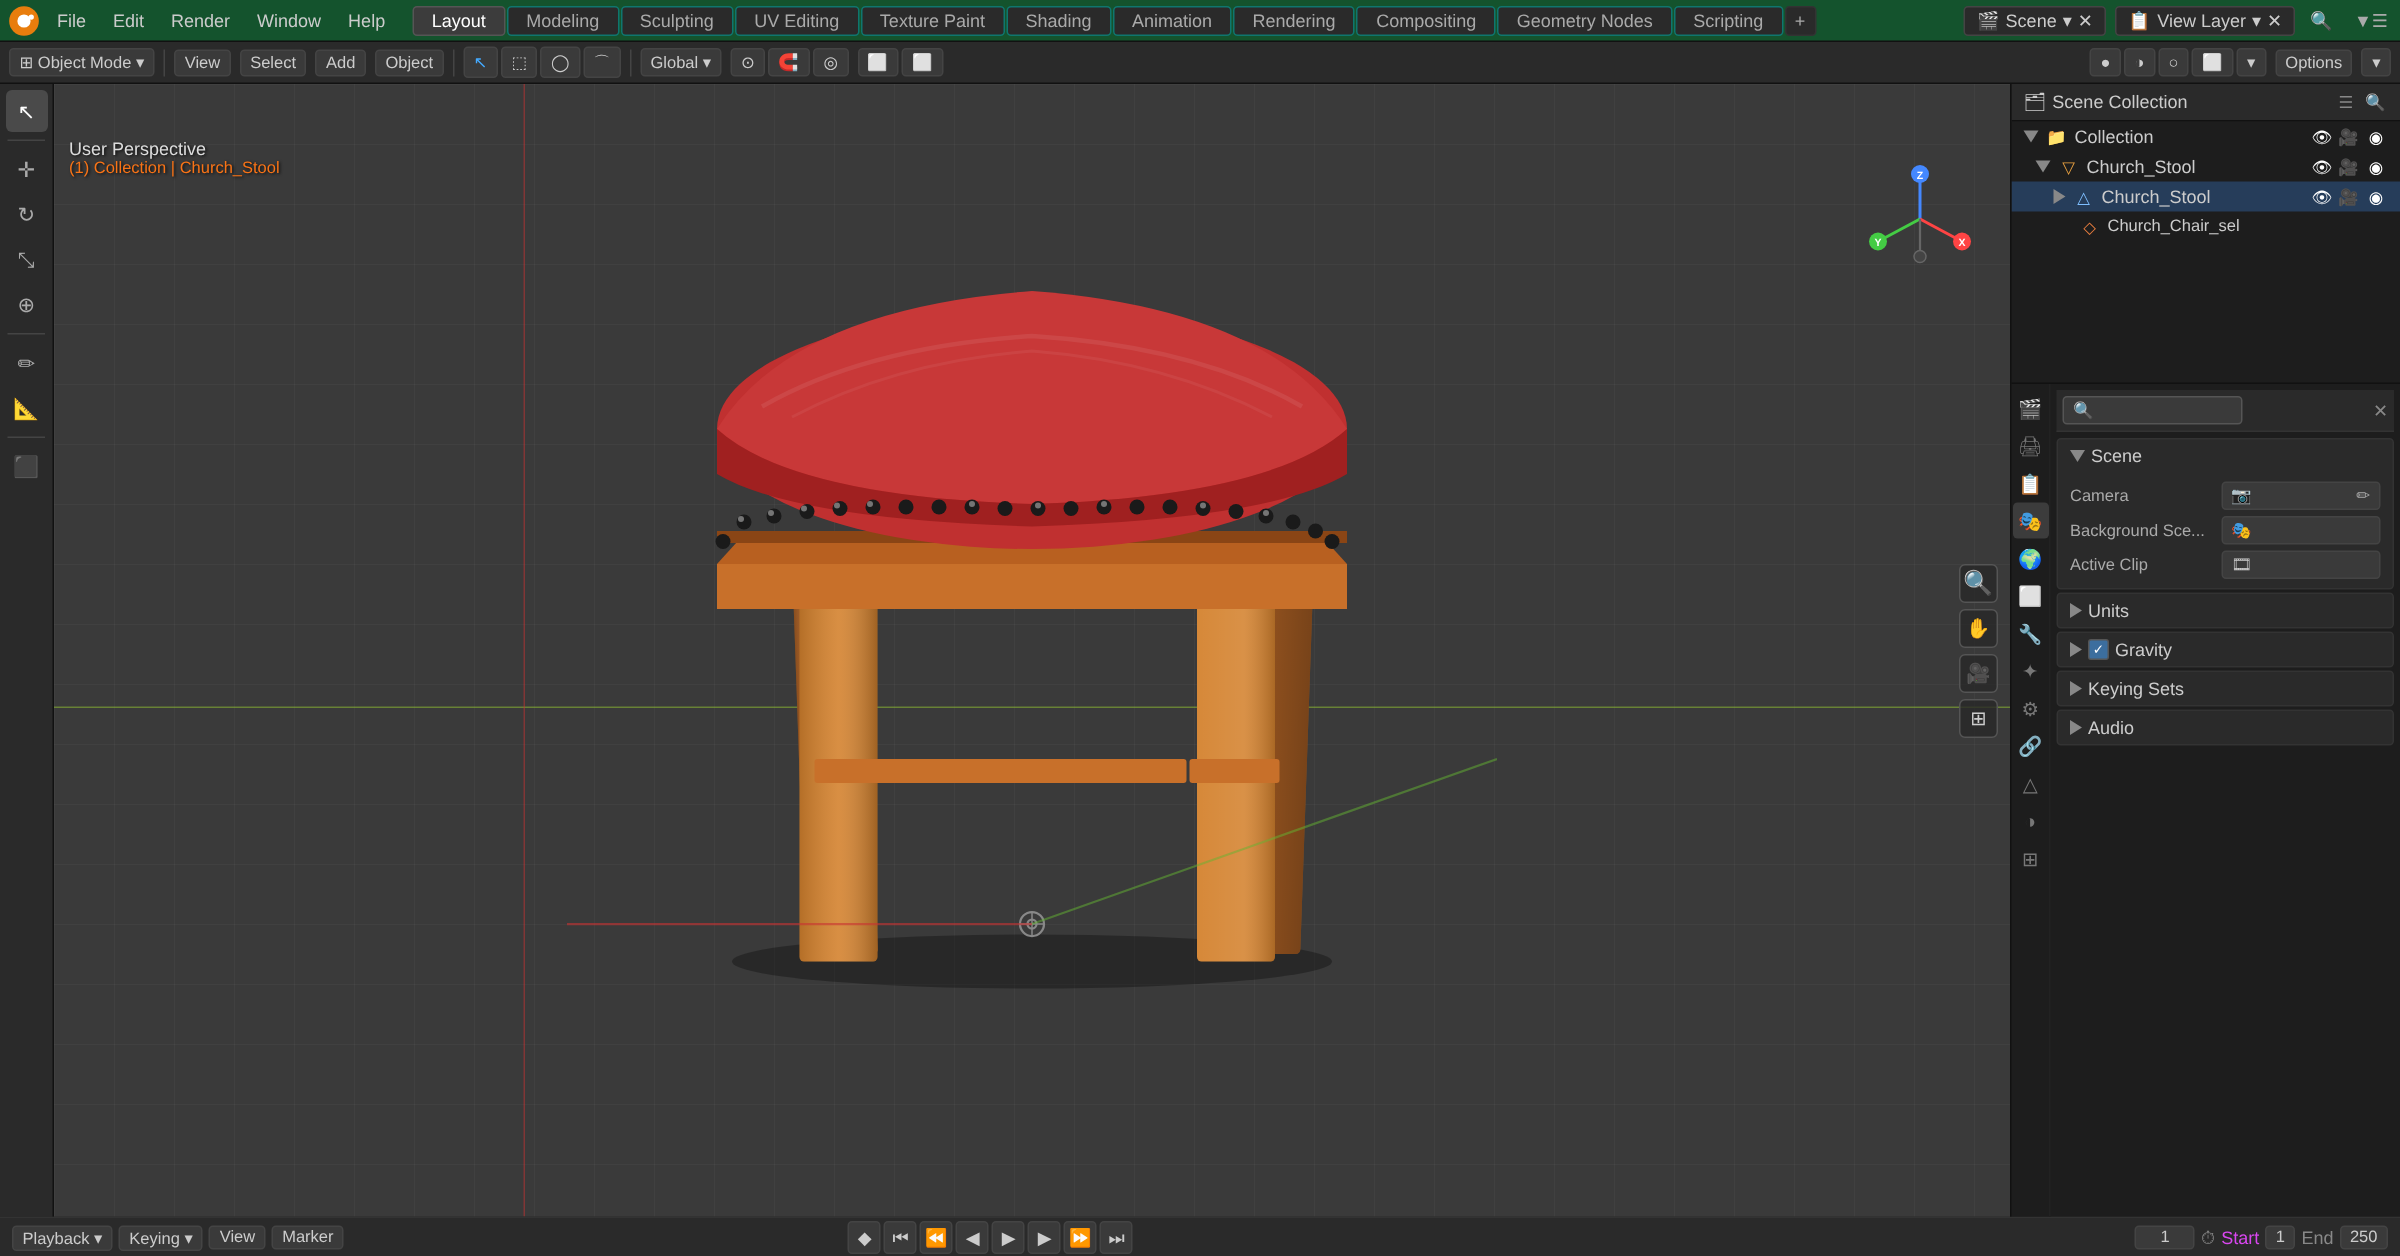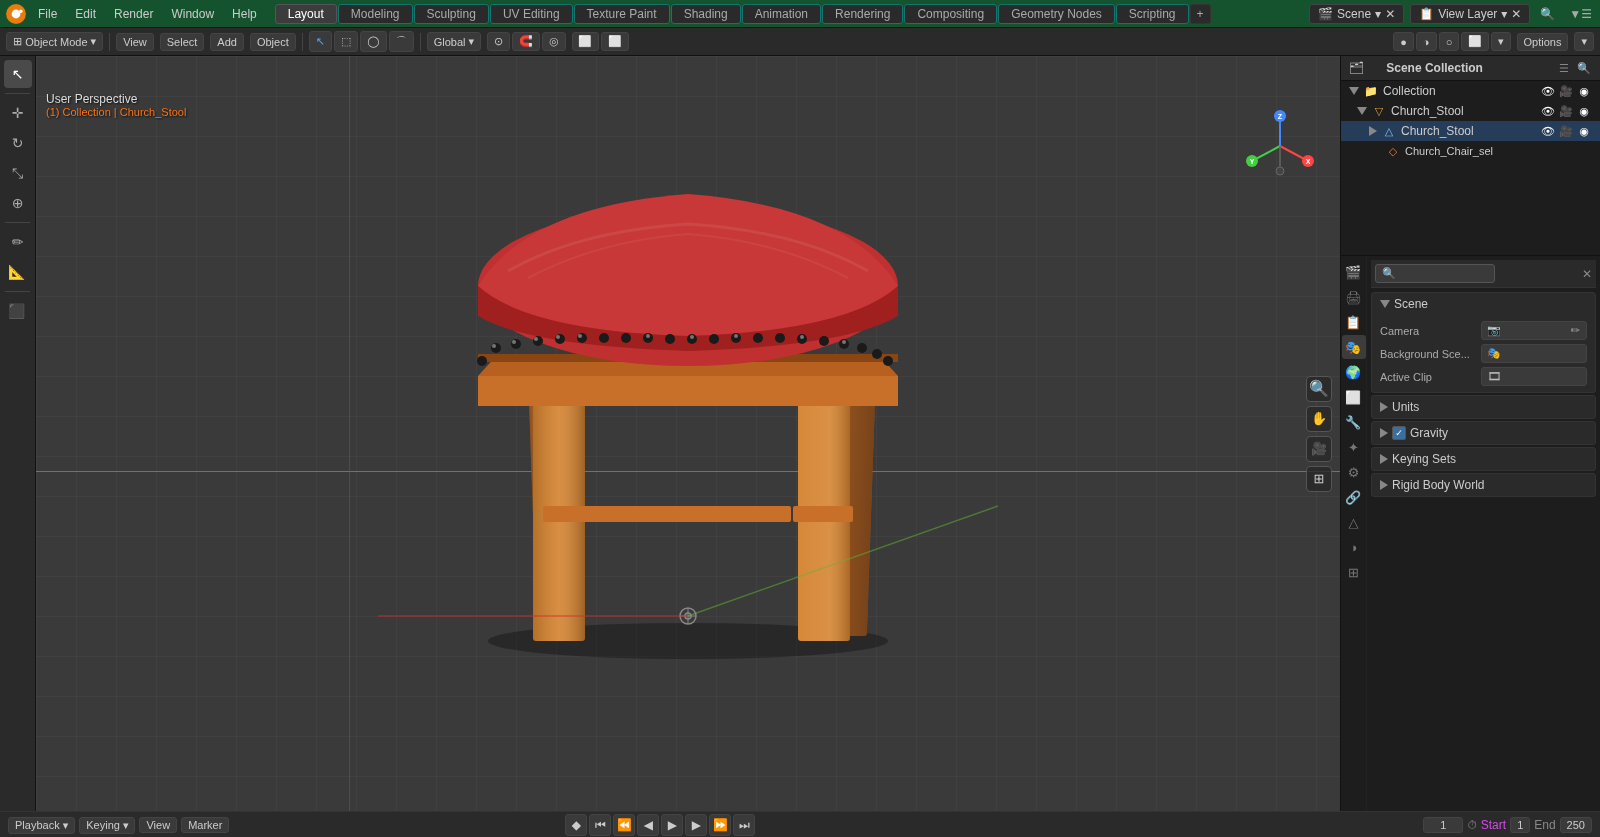--- a/index.html
+++ b/index.html
@@ -343,21 +343,21 @@
       <div class="vp-right-icon">🎥</div>
       <div class="vp-right-icon">⊞</div>
     </div>
   </div>
 
   <div id="right-panel">
 
     <div id="outliner">
       <div id="outliner-header">
         <span>🗂</span>
-        <span style="font-weight:bold; font-size:12px;margin-left:18px;">Scene Collection</span>
+        <span style="font-weight:normal; font-size:12px;">Scene Collection</span>
         <div style="margin-left:auto; display:flex; gap:4px;">
           <span class="oi">☰</span>
           <span class="oi">🔍</span>
         </div>
       </div>
 
       <div class="outliner-item">
         <span class="triangle-down"></span>
         <span class="outliner-icon">📁</span>
         <span>Collection</span>
@@ -463,27 +463,27 @@
           </div>
         </div>
 
         <div class="props-section">
           <div class="props-section-header">
             <span class="triangle-right"></span>
             <span>Keying Sets</span>
           </div>
         </div>
 
-
         <div class="props-section">
           <div class="props-section-header">
             <span class="triangle-right"></span>
-            <span>Rigid Body World</span>
-          </div>
-        </div>
+            <span>Audio</span>
+          </div>
+        </div>
+
 
       </div>
     </div>
   </div>
 </div>
 
 <div id="bottom-area">
 
   <div id="timeline-controls" style="height:28px; display:flex; align-items:center; padding:0 8px; gap:4px; background:#2a2a2a; border-top:1px solid #333; border-bottom:1px solid #222;">
     <div class="ctrl-btn">

